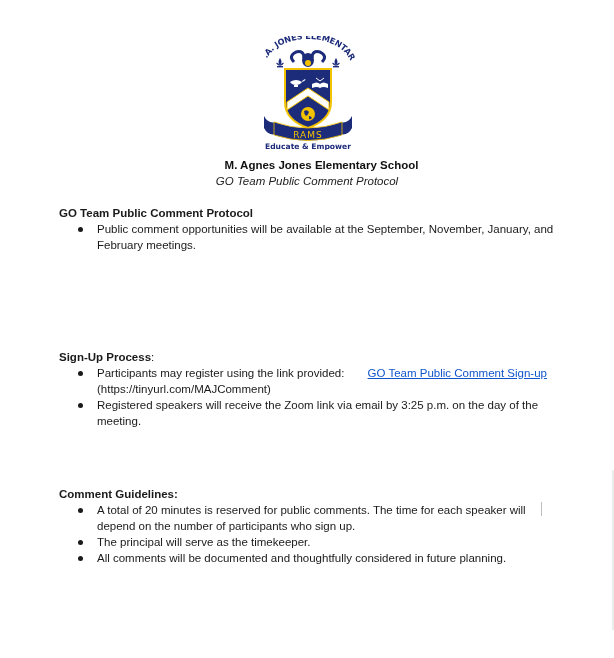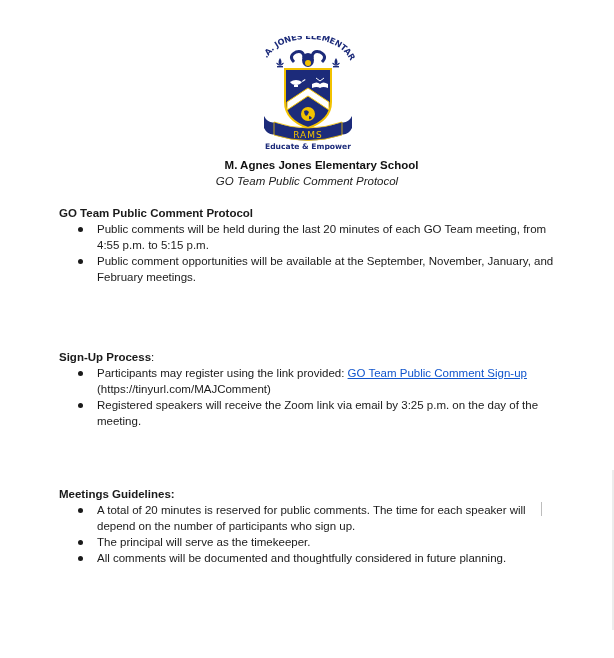--- a/index.html
+++ b/index.html
@@ -84,20 +84,21 @@
       left: -19px;
       top: 6px;
       width: 5px;
       height: 5px;
       border-radius: 50%;
       background: #1a1a1a;
     }
     a.link {
       color: #1155cc;
       text-decoration: underline;
+      margin-left: 20px;
     }
   </style>
 </head>
 <body>
 
 <div class="page">
 
   <svg class="logo" viewBox="0 0 100 114" xmlns="http://www.w3.org/2000/svg">
     <defs>
       <path id="arcPath" d="M 8 24 A 44 30 0 0 1 92 24"></path>
@@ -160,35 +161,34 @@
   </svg>
 
   <div class="header">
     <div class="school">M. Agnes Jones Elementary School</div>
     <div class="subtitle">GO Team Public Comment Protocol</div>
   </div>
 
   <div class="section" style="top: 205px;">
     <div class="section-title">GO Team Public Comment Protocol</div>
     <ul class="bullets">
-      <li>Public comments will be held during the last 20 minutes of each GO Team meeting, from 4:55 p.m. to 5:15 p.m.</li>
       <li>Public comment opportunities will be available at the September, November, January, and February meetings.</li>
     </ul>
   </div>
 
   <div class="section" style="top: 349px;">
     <div class="section-title"><span>Sign-Up Process</span><span class="plain">:</span></div>
     <ul class="bullets">
       <li><span>Participants may register using the link provided: </span><a class="link" href="#">GO Team Public Comment Sign-up</a><br><span>(https://tinyurl.com/MAJComment)</span></li>
       <li>Registered speakers will receive the Zoom link via email by 3:25 p.m. on the day of the meeting.</li>
     </ul>
   </div>
 
   <div class="section" style="top: 486px;">
-    <div class="section-title">Meetings Guidelines:</div>
+    <div class="section-title">Comment Guidelines:</div>
     <ul class="bullets">
       <li><span>A total of 20 minutes is reserved for public comments. The time for each speaker will depend on the number of participants who sign up.</span></li>
       <li>The principal will serve as the timekeeper.</li>
       <li>All comments will be documented and thoughtfully considered in future planning.</li>
     </ul>
   </div>
 
   <div style="position:absolute; left:541px; top:502px; width:1px; height:14px; background:#bdbdbd;"></div>
 
   <div class="right-edge"></div>

